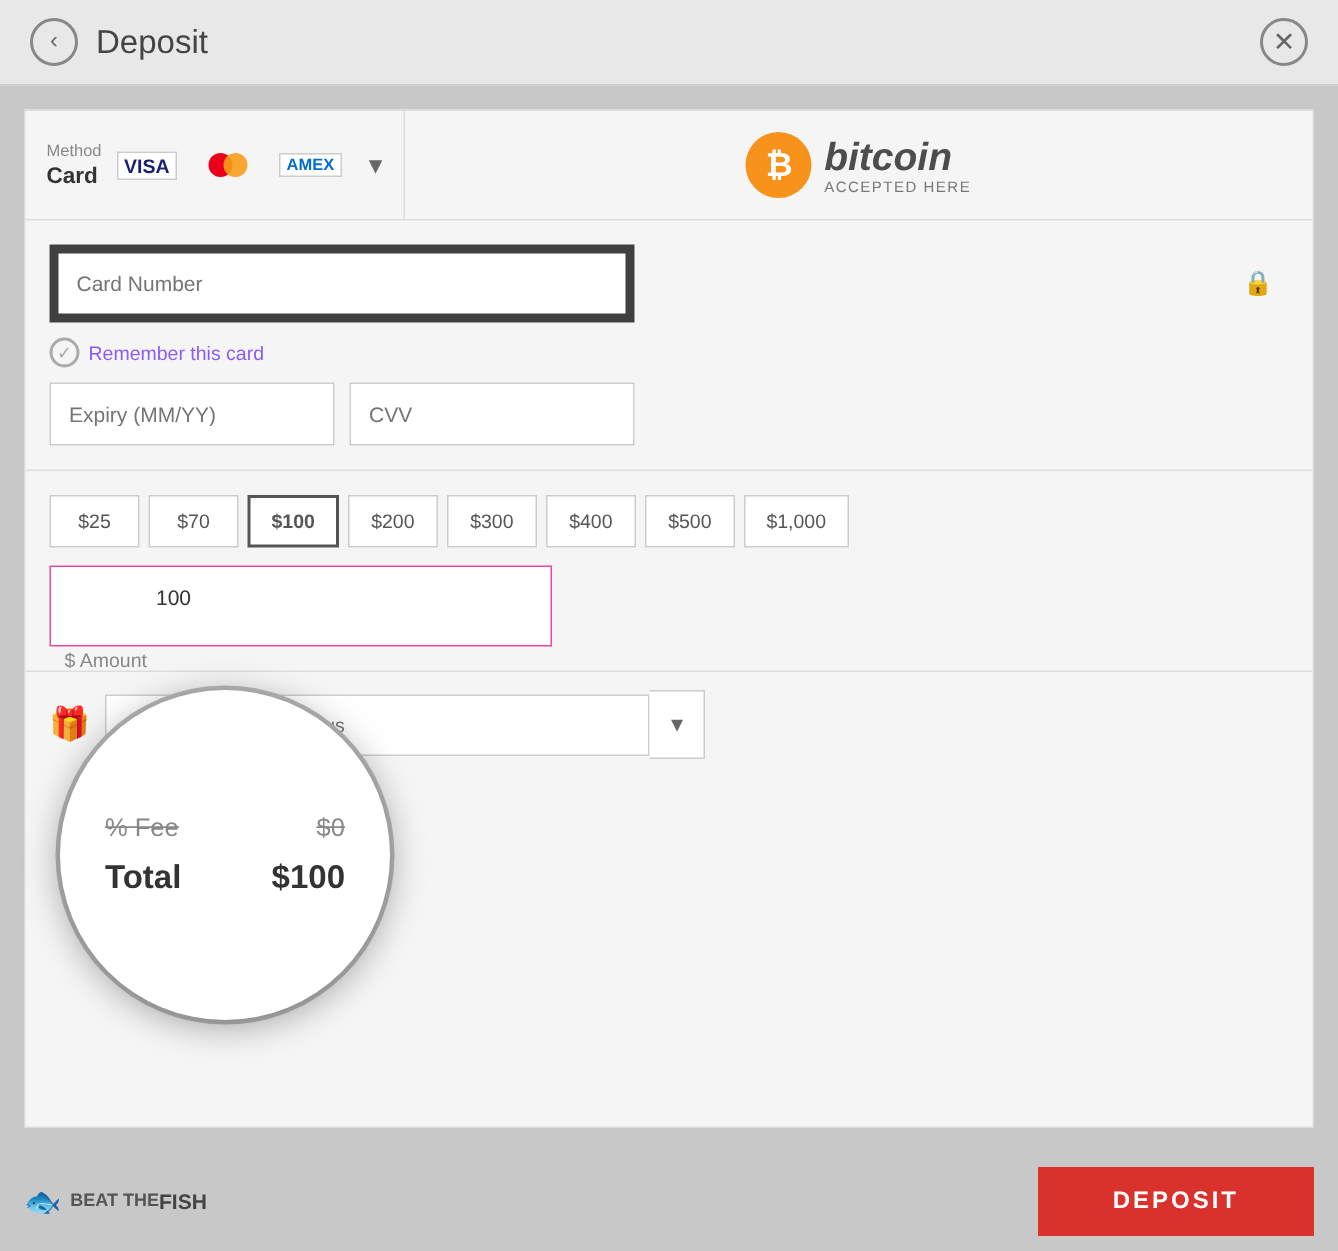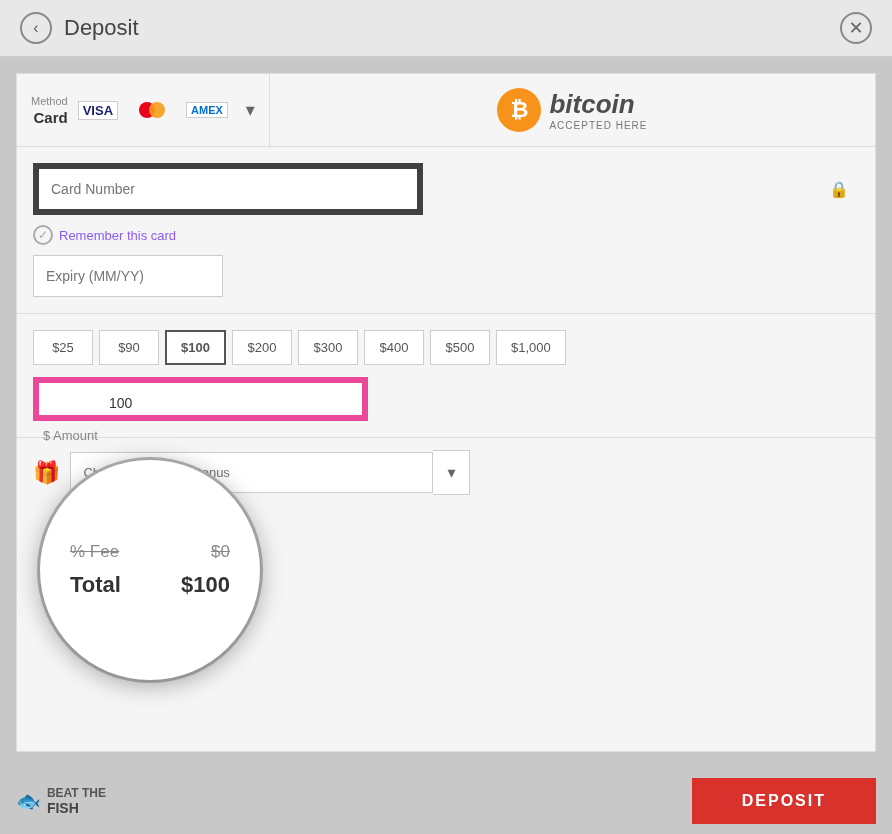--- a/index.html
+++ b/index.html
@@ -105,21 +105,20 @@
     .method-name {
       font-size: 15px;
       color: #333;
       font-weight: bold;
     }
 
     .method-text-col {
       display: flex;
       flex-direction: column;
       gap: 2px;
-      align-items: flex-end;
     }
 
     .card-logos {
       display: flex;
       align-items: center;
       gap: 21px;
     }
 
     .visa-logo {
       font-size: 13px;
@@ -335,22 +334,22 @@
       left: 10px;
       font-size: 13px;
       color: #888;
       top: 50%;
       transform: translateY(-50%);
       margin-top: 36px;
     }
 
     .amount-input {
       width: 335px;
-      padding: 12px 12px 4px 70px;
-      border: 6px solid #ec4899;
+      padding: 12px 12px 24px 70px;
+      border: 1px solid #ec4899;
       background: white;
       font-size: 14px;
       color: #333;
       outline: none;
     }
 
     .strikethrough {
       text-decoration: line-through;
       color: #888;
     }
@@ -461,21 +460,21 @@
       align-items: center;
       gap: 6px;
     }
 
     .fish-icon {
       font-size: 20px;
     }
 
     .btf-text {
       display: flex;
-      flex-direction: column;
+      flex-direction: row;
     }
 
     .btf-beat {
       font-size: 12px;
       font-weight: bold;
       color: #555;
     }
 
     .btf-fish {
       font-size: 14px;
@@ -546,27 +545,28 @@
         <span class="lock-icon">🔒</span>
       </div>
 
       <div class="remember-card-row">
         <div class="remember-check">✓</div>
         <span class="remember-label">Remember this card</span>
       </div>
 
       <div class="expiry-cvv-row">
         <input class="expiry-input" type="text" placeholder="Expiry (MM/YY)" style="">
+        <input class="cvv-input" type="text" placeholder="CVV" style="">
       </div>
     </div>
 
     <div class="amount-section">
       <div class="preset-amounts">
         <button class="preset-btn">$25</button>
-        <button class="preset-btn">$90</button>
+        <button class="preset-btn">$70</button>
         <button class="preset-btn active">$100</button>
         <button class="preset-btn">$200</button>
         <button class="preset-btn">$300</button>
         <button class="preset-btn">$400</button>
         <button class="preset-btn">$500</button>
         <button class="preset-btn">$1,000</button>
       </div>
 
       <div class="amount-input-wrapper">
         <span class="amount-label">$ Amount</span>

